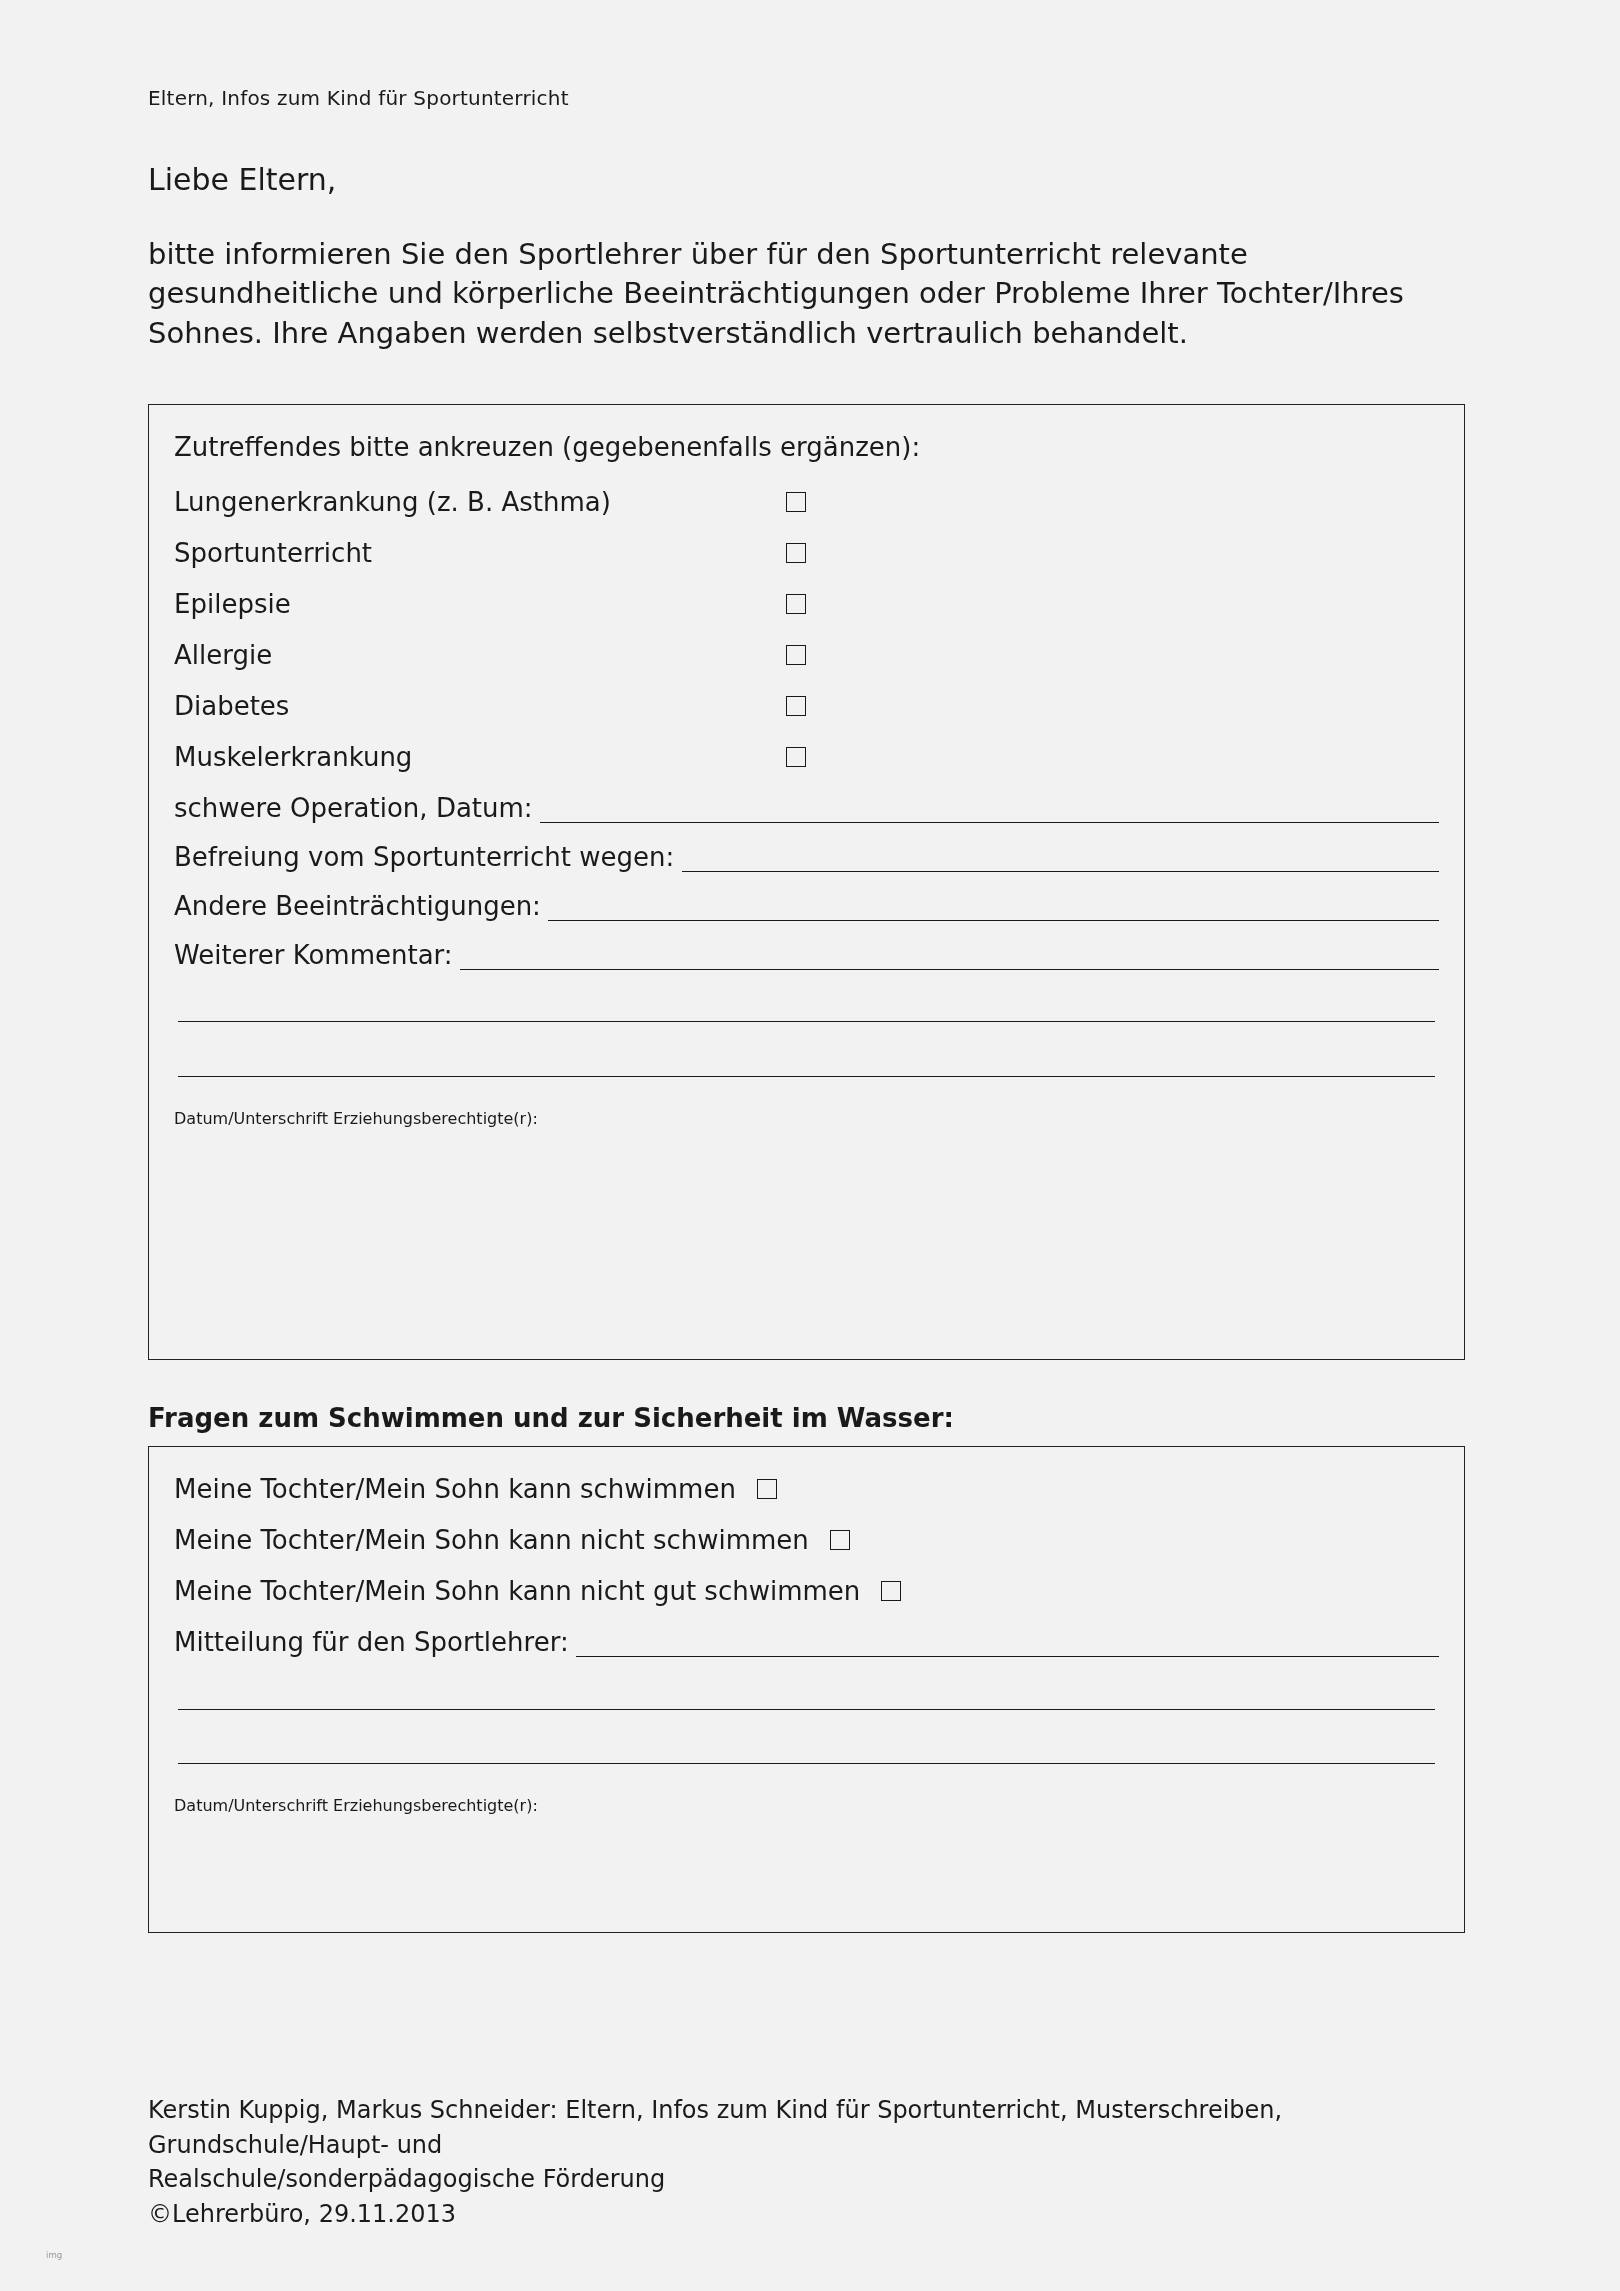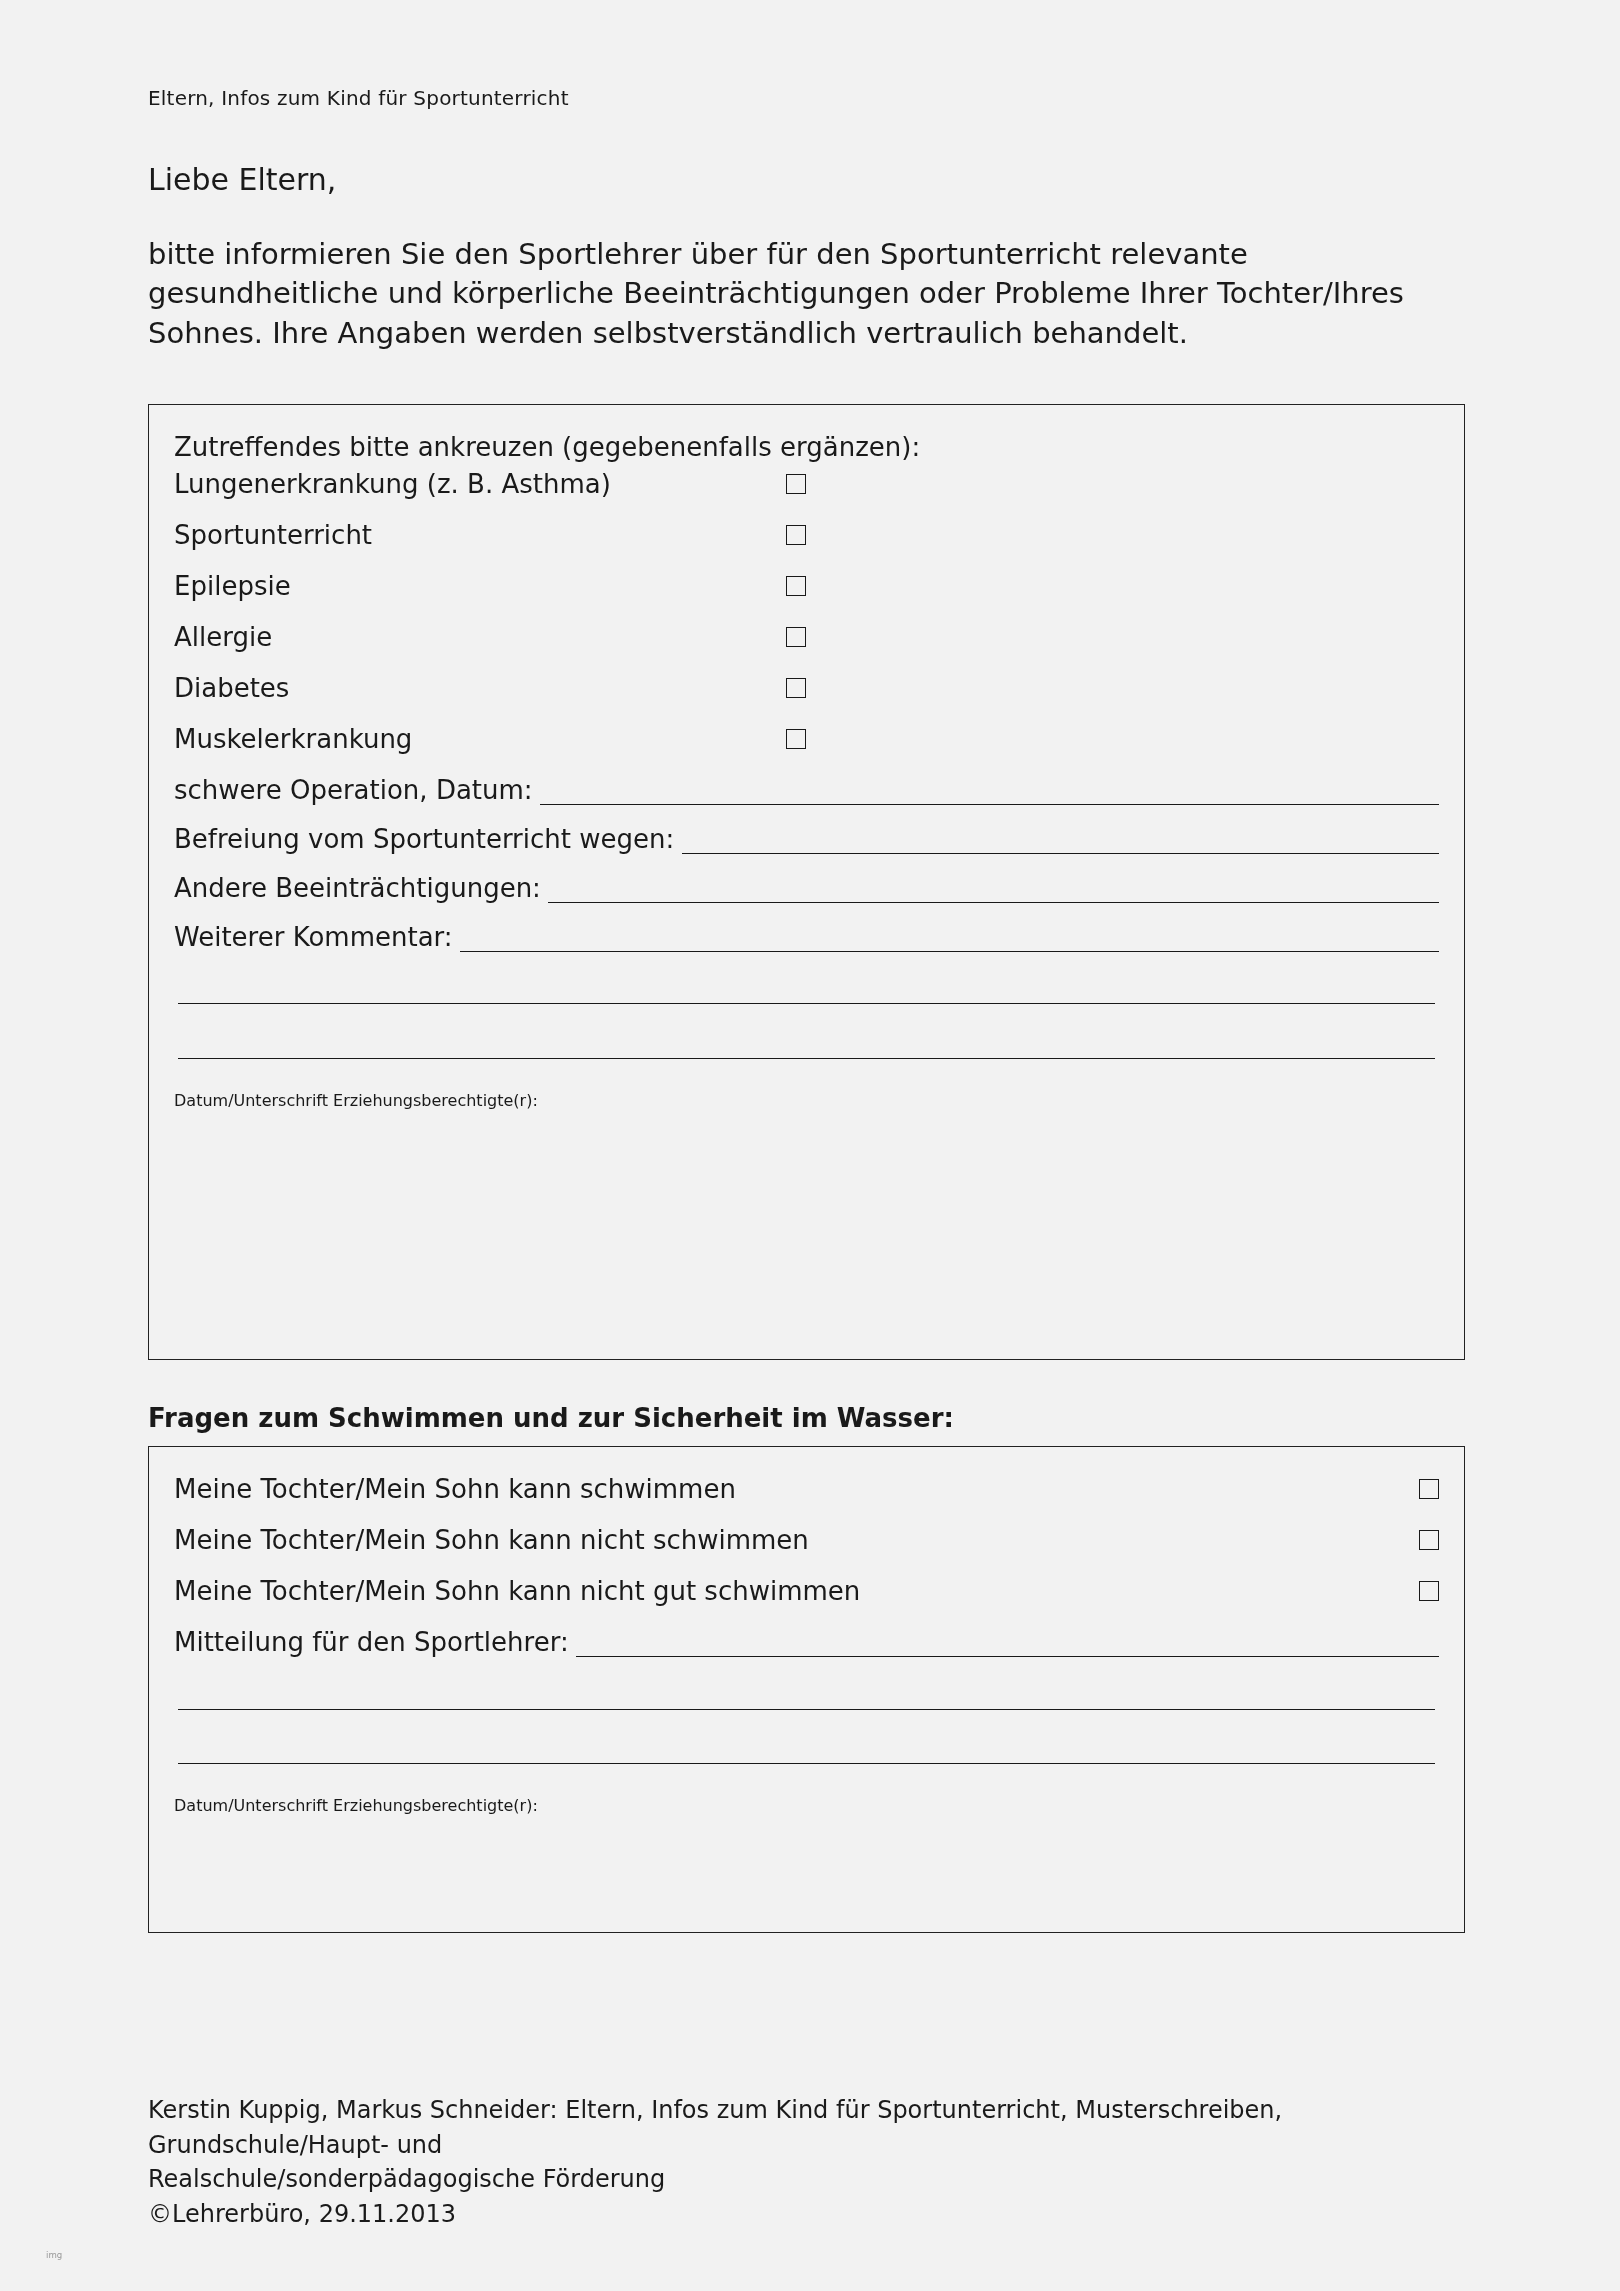--- a/index.html
+++ b/index.html
@@ -49,21 +49,21 @@
     border: 1.9px solid #222;
     box-sizing: border-box;
     padding: 27px 25px 29px 25px;
   }
   .box1 {
     width: 1317px;
     min-height: 956px;
   }
   .box-title {
     font-size: 26px;
-    margin-bottom: 7px;
+    margin-bottom: 25px;
   }
   .cond-row {
     display: flex;
     align-items: center;
     font-size: 26px;
     margin-bottom: 21px;
   }
   .cond-label {
     width: 612px;
   }
@@ -110,21 +110,20 @@
     margin-bottom: 13.4px;
   }
   .box2 {
     width: 1317px;
   }
   .swim-row {
     display: flex;
     align-items: center;
     font-size: 26px;
     margin-bottom: 21px;
-    justify-content: space-between;
   }
   .swim-row .checkbox {
     margin-left: 21px;
   }
   .box2 .sign-pad {
     height: 88px;
   }
   .footer {
     position: absolute;
     left: 148px;

